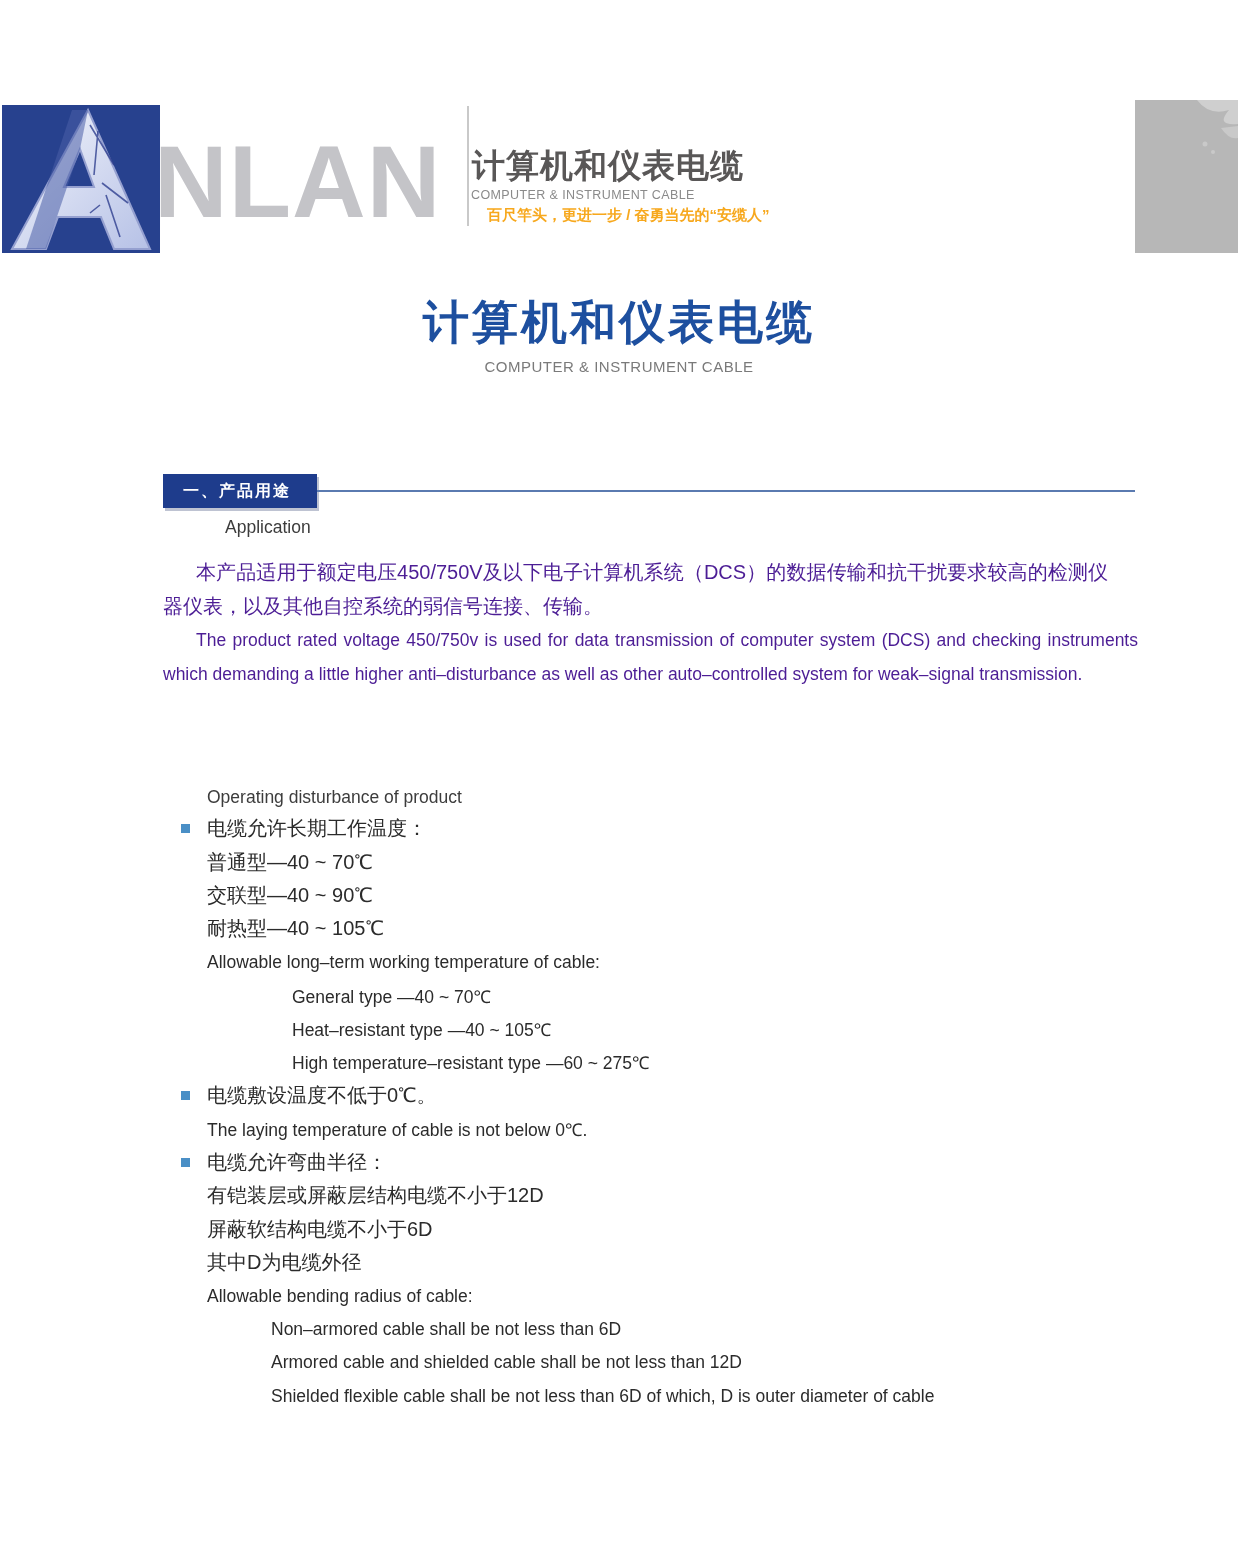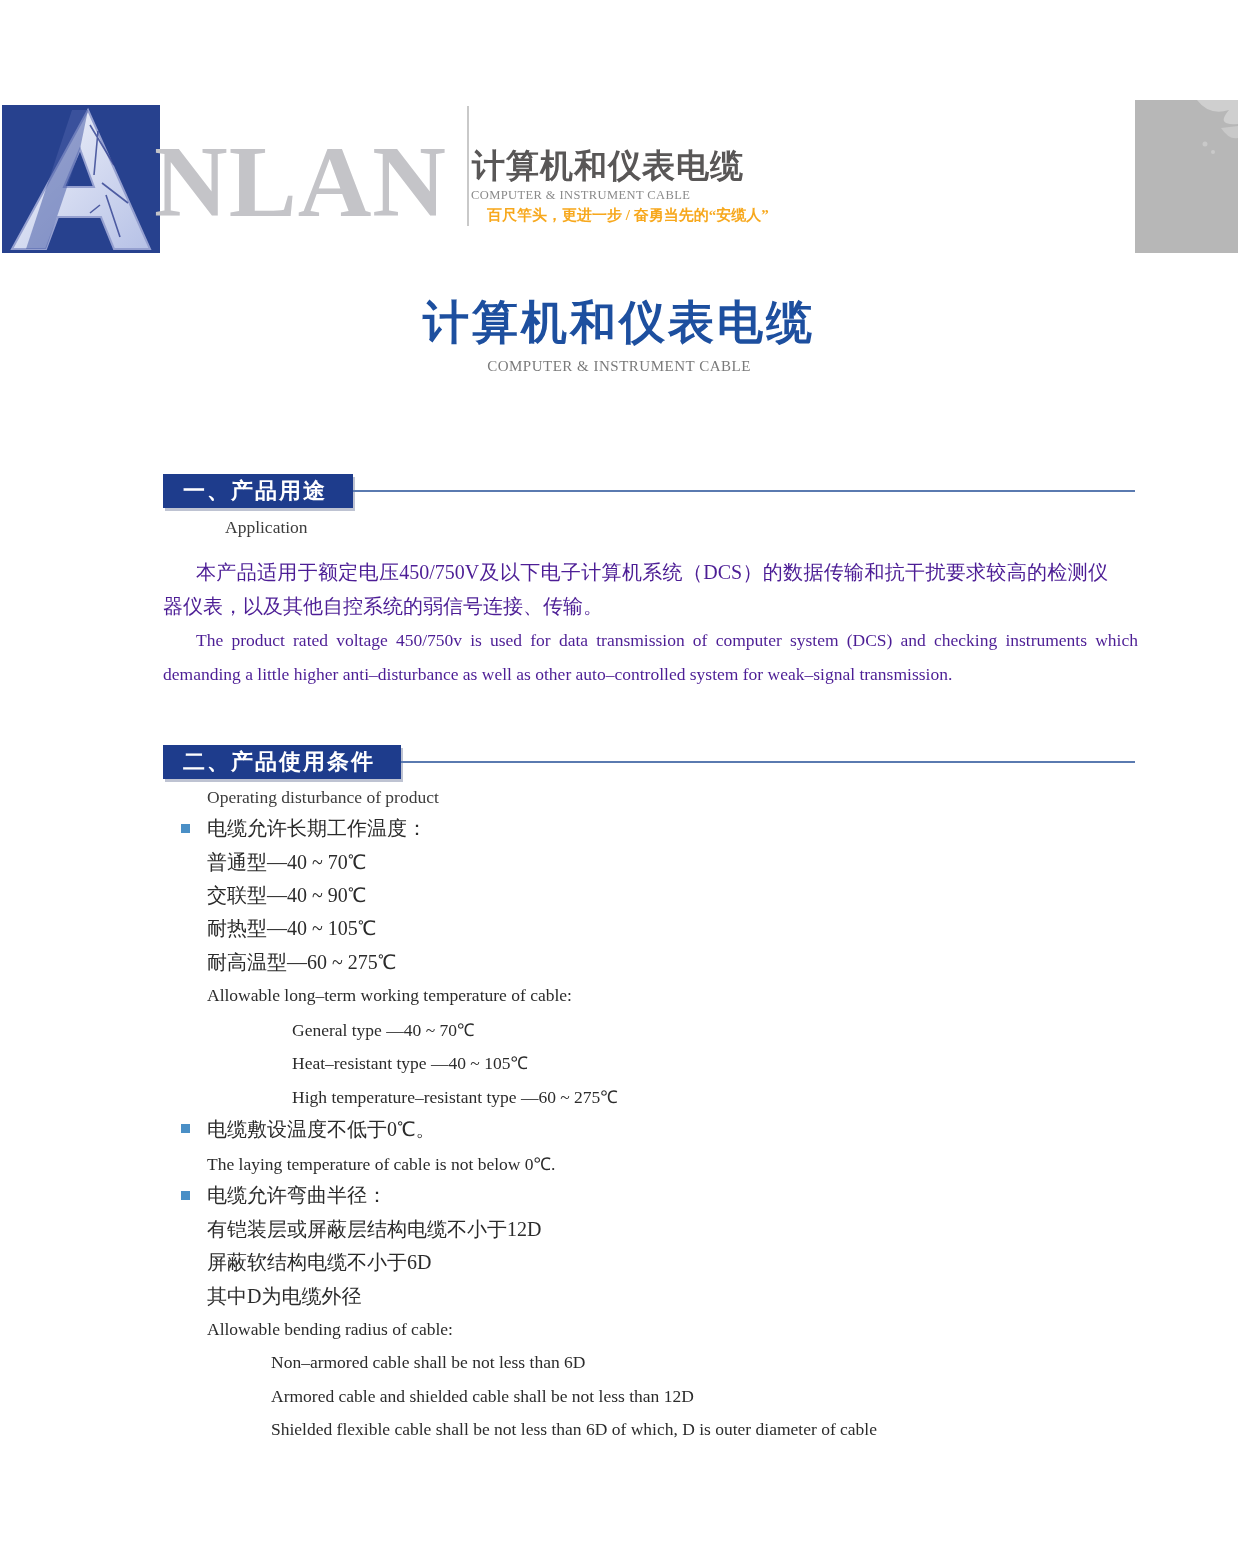--- a/index.html
+++ b/index.html
@@ -1,21 +1,21 @@
 <!DOCTYPE html>
 <html><head>
 <meta charset="utf-8">
 <style>
   html,body{margin:0;padding:0;background:#ffffff;}
   .page{
     position:relative;
     width:1238px;
     height:1547px;
     background:#ffffff;
-    font-family:Liberation Serif, serif;
+    font-family:Liberation Sans, sans-serif;
     overflow:hidden;
   }
 
   
   .logo-block{position:absolute;left:2px;top:105px;width:158px;height:148px;}
   .logo-nlan{
     position:absolute;left:154px;top:131px;
     font-size:102px;line-height:1;font-weight:bold;
     color:#c4c4c8;letter-spacing:1px;
   }
@@ -48,21 +48,21 @@
   .sec-header{
     position:absolute;left:163px;width:972px;
     display:flex;align-items:center;
   }
   .sec-header.s1{top:474px;}
   .sec-header.s2{top:745px;}
   .sec-box{
     display:inline-flex;align-items:center;
     height:34px;padding:0 26px 0 20px;
     background:#1e3c8c;color:#ffffff;
-    font-size:22px;font-weight:bold;letter-spacing:2px;white-space:nowrap;
+    font-size:16px;font-weight:bold;letter-spacing:2px;white-space:nowrap;
     box-shadow:2px 3px 0 rgba(23,38,92,.28);
   }
   .sec-rule{flex:1;height:2px;background:#5a7ab0;}
 
   .sec-sub{
     position:absolute;font-size:17.5px;color:#3c3c3c;white-space:nowrap;
   }
   .sub1{left:200px;top:517px;margin-left:25px;}
   .sub2{left:207px;top:787px;}
 
@@ -129,43 +129,36 @@
   <div class="main-sub">COMPUTER &amp; INSTRUMENT CABLE</div>
 
   <div class="sec-header s1">
     <div class="sec-box">一、产品用途</div>
     <div class="sec-rule"></div>
   </div>
   <div class="sec-sub sub1">Application</div>
   <div class="para para-zh">本产品适用于额定电压450/750V及以下电子计算机系统（DCS）的数据传输和抗干扰要求较高的检测仪器仪表，以及其他自控系统的弱信号连接、传输。</div>
   <div class="para para-en">The product rated voltage 450/750v is used for data transmission of computer system (DCS) and checking instruments which demanding a little higher anti–disturbance as well as other auto–controlled system for weak–signal transmission.</div>
 
-  <div class="sec-header s2">
-    <div class="sec-box">二、产品使用条件</div>
-    <div class="sec-rule"></div>
-  </div>
   <div class="sec-sub sub2">Operating disturbance of product</div>
 
   <div class="cond-list">
     <div class="row cn">
         <span class="sq"></span>
         <span>电缆允许长期工作温度：</span>
       </div>
     <div class="row cn">
         <span>普通型—40 ~ 70℃</span>
       </div>
     <div class="row cn">
         <span>交联型—40 ~ 90℃</span>
       </div>
     <div class="row cn">
         <span>耐热型—40 ~ 105℃</span>
       </div>
-    <div class="row cn">
-        <span>耐高温型—60 ~ 275℃</span>
-      </div>
     <div class="row en">
         <span>Allowable long–term working temperature of cable:</span>
       </div>
     <div class="row en t2">
         <span>General type —40 ~ 70℃</span>
       </div>
     <div class="row en t2">
         <span>Heat–resistant type —40 ~ 105℃</span>
       </div>
     <div class="row en t2">

